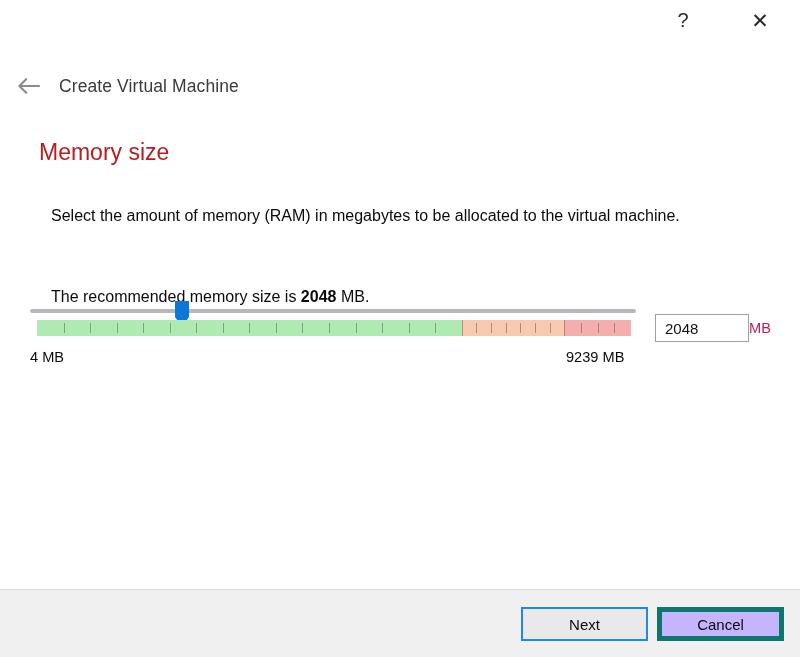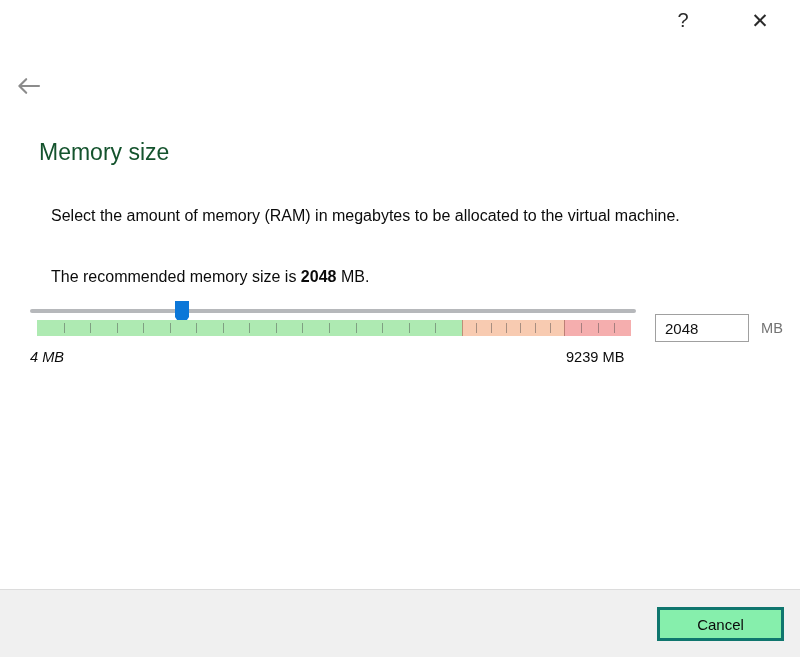--- a/index.html
+++ b/index.html
@@ -75,38 +75,38 @@
     letter-spacing: 0.1px;
     white-space: nowrap;
   }
 
   
   .page-heading {
     position: absolute;
     top: 139px;
     left: 39px;
     font-size: 23px;
-    color: #14532d;
+    color: #b91c1c;
     white-space: nowrap;
   }
 
   
   .desc {
     position: absolute;
     left: 51px;
     font-size: 16px;
     color: #0b0b0b;
     line-height: 1.58;
   }
   .desc-main {
     top: 203px;
     width: 672px;
   }
   .desc-reco {
-    top: 264px;
+    top: 284px;
     width: 672px;
     white-space: nowrap;
   }
   .desc-reco b { font-weight: bold; }
 
   
   .slider-block {
     position: absolute;
     top: 300px;
     left: 30px;
@@ -165,21 +165,21 @@
   }
 
   
   .range-label {
     position: absolute;
     top: 349px;
     font-size: 14.6px;
     color: #0b0b0b;
     white-space: nowrap;
   }
-  .range-min { left: 30px; font-style: italic; }
+  .range-min { left: 30px; }
   .range-max { left: 566px; }
 
   
   .spin-wrap {
     position: absolute;
     top: 314px;
     left: 655px;
     display: flex;
     align-items: center;
   }
@@ -199,23 +199,23 @@
     padding-left: 9px;
     font-size: 15px;
     color: #111111;
     font-family: "Liberation Sans", sans-serif;
     border: none;
     outline: none;
     background: transparent;
     box-sizing: border-box;
   }
   .spin-unit {
-    margin-left: 12px;
+    margin-left: 0;
     font-size: 14.6px;
-    color: #737373;
+    color: #be185d;
   }
 
   
   .footer {
     position: absolute;
     left: 0;
     top: 589px;
     width: 800px;
     height: 68px;
     background: #f0f0f0;
@@ -223,22 +223,22 @@
     box-sizing: border-box;
   }
   .btn {
     position: absolute;
     top: 17px;
     width: 127px;
     height: 34px;
     font-size: 15px;
     font-family: "Liberation Sans", sans-serif;
     color: #0b0b0b;
-    background: #86efac;
-    border: 3px solid #0f766e;
+    background: #c4b5fd;
+    border: 5px solid #0f766e;
     box-sizing: border-box;
     cursor: default;
     padding: 0;
   }
   .btn-next {
     left: 521px;
     border: 2px solid #1e8ae0;
     background: #e9e9e9;
   }
   .btn-cancel {
@@ -253,20 +253,21 @@
   <button class="win-btn win-close">✕</button>
 </div>
 
 <div class="header-row">
   <button class="back-arrow" aria-label="back">
     <svg width="24" height="18" viewBox="0 0 24 18">
       <path d="M9.2 2.2 L2.4 9 L9.2 15.8" fill="none" stroke="#8c8c8c" stroke-width="2.1" stroke-linecap="round" stroke-linejoin="round"></path>
       <line x1="2.8" y1="9" x2="22" y2="9" stroke="#8c8c8c" stroke-width="2.1" stroke-linecap="round"></line>
     </svg>
   </button>
+  <div class="header-title">Create Virtual Machine</div>
 </div>
 
 <div class="page-heading">Memory size</div>
 
 <div class="desc desc-main">Select the amount of memory (RAM) in megabytes to be allocated to the virtual machine.</div>
 
 <div class="desc desc-reco"><span>The recommended memory size is </span><b>2048</b><span> MB.</span></div>
 
 <div class="slider-block">
   <div class="slider-track"></div>
@@ -316,14 +317,15 @@
 
 <div class="spin-wrap">
   <div class="spinbox">
     <input class="spin-value" type="text" value="2048" style="">
 
   </div>
   <div class="spin-unit">MB</div>
 </div>
 
 <div class="footer">
+  <button class="btn btn-next">Next</button>
   <button class="btn btn-cancel">Cancel</button>
 </div>
 
 </body></html>

